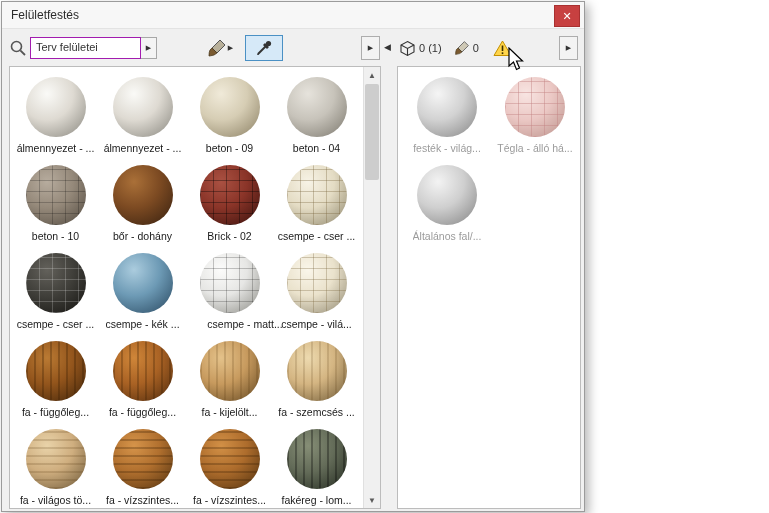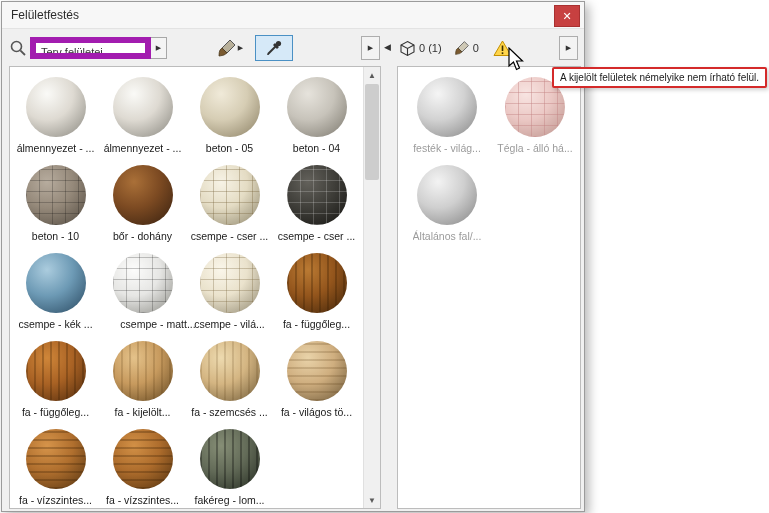--- a/index.html
+++ b/index.html
@@ -8,21 +8,21 @@
   .window{position:absolute;left:1px;top:1px;width:582px;height:509px;background:#f0f0f0;
           border:1px solid #9b9b9b;box-shadow:4px 4px 10px rgba(0,0,0,0.28);}
   .titlebar{height:26px;background:#f7f7f7;border-bottom:1px solid #e3e3e3;display:flex;align-items:center;
             padding:0 9px;font-size:12px;color:#2b2b2b;}
   .close-btn{position:absolute;top:3px;right:4px;width:24px;height:20px;background:#c74040;border:1px solid #a83030;
              color:#fff;display:flex;align-items:center;justify-content:center;font-size:11px;cursor:default;}
 
   .toolbar{position:absolute;left:7px;top:33px;width:371px;height:26px;display:flex;align-items:center;}
   .search-icon{width:18px;height:18px;margin-right:3px;flex:none;}
   .combo{display:flex;align-items:stretch;height:22px;}
-  .combo-text{width:100px;background:#fff;border:6px solid #a21caf;font-size:11px;color:#333;
+  .combo-text{width:100px;background:#fff;border:1px solid #a21caf;font-size:11px;color:#333;
               padding:3px 4px 0 5px;white-space:nowrap;overflow:hidden;}
   .combo-arrow{width:15px;border:1px solid #a7a7a7;border-left:none;background:#f4f4f4;display:flex;
                align-items:center;justify-content:center;font-size:7px;color:#333;}
   .brush-btn{margin-left:48px;width:30px;height:24px;display:flex;align-items:center;justify-content:center;}
   .mini-arrow{font-size:7px;color:#333;margin-left:1px;}
   .picker-btn{margin-left:10px;width:36px;height:24px;border:1px solid #4a90c4;background:#d6e9f8;
               display:flex;align-items:center;justify-content:center;}
   .tb-spacer{flex:1;}
   .flyout-btn{width:17px;height:22px;border:1px solid #adadad;background:#f3f3f3;display:flex;
               align-items:center;justify-content:center;font-size:7px;color:#333;}
@@ -103,33 +103,37 @@
           <div class="tile">
             <div class="sphere" style="background: radial-gradient(circle at 35% 28%, rgb(250, 250, 247) 0%, rgb(222, 218, 210) 45%, rgb(141, 139, 131) 96%);"></div>
             <div class="tile-label" style="color: rgb(26, 26, 26);">álmennyezet - ...</div>
           </div>
           <div class="tile">
             <div class="sphere" style="background: radial-gradient(circle at 35% 28%, rgb(250, 250, 247) 0%, rgb(222, 218, 210) 45%, rgb(141, 139, 131) 96%);"></div>
             <div class="tile-label" style="color: rgb(26, 26, 26);">álmennyezet - ...</div>
           </div>
           <div class="tile">
             <div class="sphere" style="background: radial-gradient(circle at 35% 28%, rgb(240, 234, 217) 0%, rgb(214, 205, 180) 45%, rgb(143, 132, 104) 96%);"></div>
-            <div class="tile-label" style="color: rgb(26, 26, 26);">beton - 05</div>
+            <div class="tile-label" style="color: rgb(26, 26, 26);">beton - 09</div>
           </div>
           <div class="tile">
             <div class="sphere" style="background: radial-gradient(circle at 35% 28%, rgb(230, 227, 220) 0%, rgb(199, 195, 186) 45%, rgb(127, 123, 113) 96%);"></div>
             <div class="tile-label" style="color: rgb(26, 26, 26);">beton - 04</div>
           </div>
           <div class="tile">
             <div class="sphere" style="background: repeating-linear-gradient(0deg, rgba(0, 0, 0, 0.22) 0px, rgba(0, 0, 0, 0.22) 1px, transparent 1px, transparent 11px), repeating-linear-gradient(90deg, rgba(0, 0, 0, 0.22) 0px, rgba(0, 0, 0, 0.22) 1px, transparent 1px, transparent 13px), radial-gradient(circle at 35% 28%, rgb(183, 172, 158) 0%, rgb(149, 137, 122) 45%, rgb(85, 77, 67) 96%);"></div>
             <div class="tile-label" style="color: rgb(26, 26, 26);">beton - 10</div>
           </div>
           <div class="tile">
             <div class="sphere" style="background: radial-gradient(circle at 35% 28%, rgb(170, 112, 56) 0%, rgb(124, 74, 34) 45%, rgb(58, 34, 16) 96%);"></div>
             <div class="tile-label" style="color: rgb(26, 26, 26);">bőr - dohány</div>
+          </div>
+          <div class="tile">
+            <div class="sphere" style="background: repeating-linear-gradient(0deg, rgba(0, 0, 0, 0.35) 0px, rgba(0, 0, 0, 0.35) 1px, transparent 1px, transparent 11px), repeating-linear-gradient(90deg, rgba(0, 0, 0, 0.35) 0px, rgba(0, 0, 0, 0.35) 1px, transparent 1px, transparent 13px), radial-gradient(circle at 35% 28%, rgb(170, 81, 66) 0%, rgb(138, 52, 40) 45%, rgb(60, 19, 14) 96%);"></div>
+            <div class="tile-label" style="color: rgb(26, 26, 26);">Brick - 02</div>
           </div>
           <div class="tile">
             <div class="sphere" style="background: repeating-linear-gradient(0deg, rgba(120, 100, 60, 0.35) 0px, rgba(120, 100, 60, 0.35) 1px, transparent 1px, transparent 11px), repeating-linear-gradient(90deg, rgba(120, 100, 60, 0.35) 0px, rgba(120, 100, 60, 0.35) 1px, transparent 1px, transparent 13px), radial-gradient(circle at 35% 28%, rgb(247, 243, 230) 0%, rgb(228, 220, 196) 45%, rgb(147, 139, 113) 96%);"></div>
             <div class="tile-label" style="color: rgb(26, 26, 26);">csempe - cser ...</div>
           </div>
           <div class="tile">
             <div class="sphere" style="background: repeating-linear-gradient(0deg, rgba(255, 255, 255, 0.2) 0px, rgba(255, 255, 255, 0.2) 1px, transparent 1px, transparent 11px), repeating-linear-gradient(90deg, rgba(255, 255, 255, 0.2) 0px, rgba(255, 255, 255, 0.2) 1px, transparent 1px, transparent 13px), radial-gradient(circle at 35% 28%, rgb(99, 97, 91) 0%, rgb(64, 63, 58) 45%, rgb(23, 22, 19) 96%);"></div>
             <div class="tile-label" style="color: rgb(26, 26, 26);">csempe - cser ...</div>
           </div>
           <div class="tile">
@@ -222,18 +226,17 @@
           </div>
           <div class="tile">
             <div class="sphere" style="background: radial-gradient(circle at 35% 28%, rgb(243, 243, 243) 0%, rgb(207, 207, 207) 45%, rgb(135, 135, 135) 96%);"></div>
             <div class="tile-label" style="color: rgb(155, 155, 155);">Általános fal/...</div>
           </div>
         </div>
     </div>
 
   </div>
 
-  <div class="tooltip">A kijelölt felületek némelyike nem írható felül.</div>
 
   <svg class="cursor" width="18" height="26" viewBox="0 0 18 26">
     <path d="M1 1 L1 19 L5.5 15 L8.5 22.5 L11.5 21 L8.5 14 L14.5 14 Z" fill="#fff" stroke="#000" stroke-width="1.2"></path>
   </svg>
 </div>
 
 </body></html>

